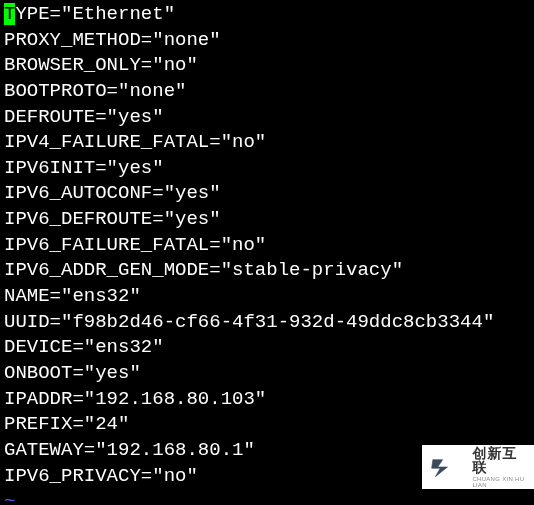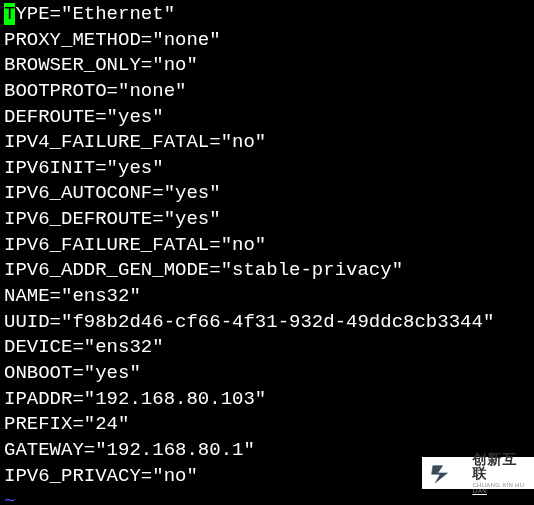--- a/index.html
+++ b/index.html
@@ -30,21 +30,21 @@
       color: #000000;
     }
     .tilde {
       color: #5555ff;
     }
     .watermark {
       position: absolute;
       bottom: 16px;
       right: 0;
       width: 112px;
-      height: 32px;
+      height: 44px;
       background: #ffffff;
       display: flex;
       align-items: center;
       padding: 4px 6px;
       gap: 20px;
       text-decoration: underline;
     }
     .watermark-logo {
       width: 30px;
       height: 30px;

